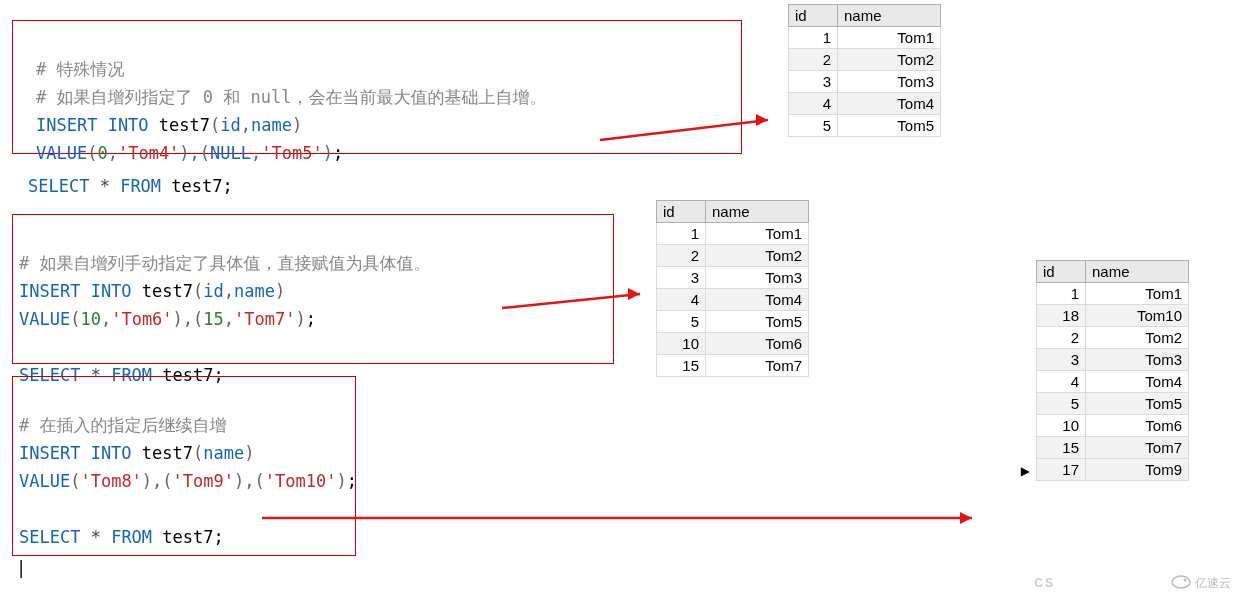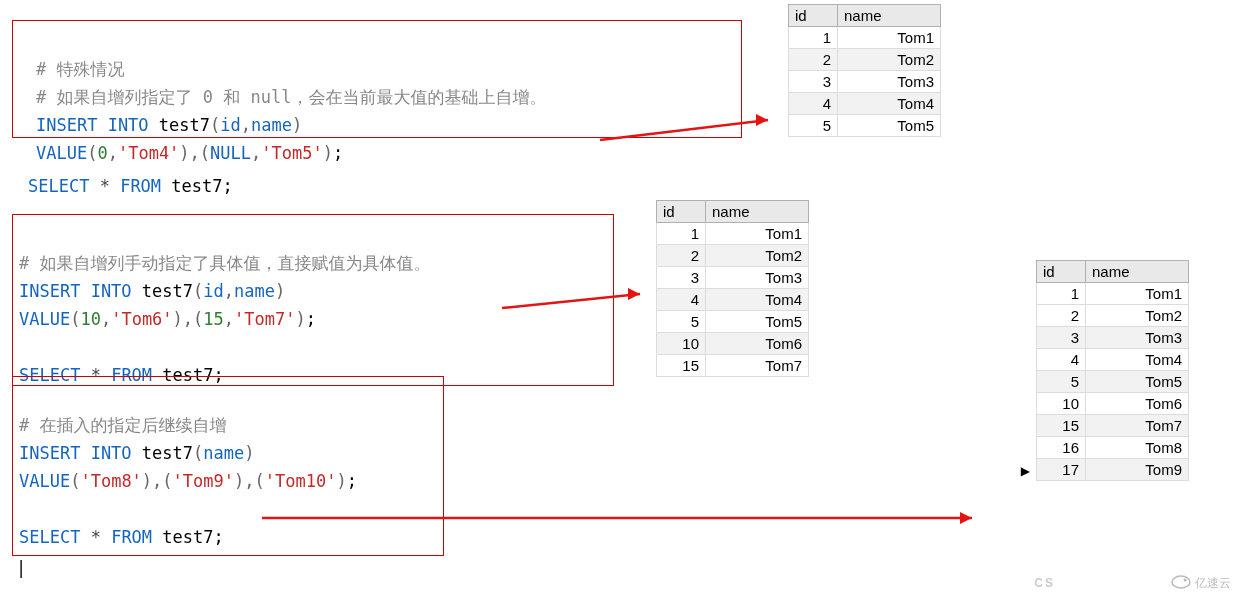--- a/index.html
+++ b/index.html
@@ -110,37 +110,37 @@
     color: #ccc;
     font-size: 12px;
     font-family: Arial, sans-serif;
     letter-spacing: 2px;
     font-weight: bold;
   }
 </style>
 </head>
 <body>
 
-<div class="code-box" style="left:12px; top:20px; width:730px; height:118px;padding-left:23px;">
+<div class="code-box" style="left:12px; top:20px; width:730px; height:134px;padding-left:23px;">
 <span class="tok-comment"># 特殊情况</span>
 <span class="tok-comment"><span># 如果自增列指定了 </span><span>0</span><span> 和 </span><span>null</span><span>，会在当前最大值的基础上自增。</span></span>
 <span class="tok-kw">INSERT INTO</span><span class="tok-id"> test7</span><span class="tok-paren">(</span><span class="tok-name">id</span><span class="tok-paren">,</span><span class="tok-name">name</span><span class="tok-paren">)</span>
 <span class="tok-kw">VALUE</span><span class="tok-paren">(</span><span class="tok-num">0</span><span class="tok-paren">,</span><span class="tok-str">'Tom4'</span><span class="tok-paren">),(</span><span class="tok-kw">NULL</span><span class="tok-paren">,</span><span class="tok-str">'Tom5'</span><span class="tok-paren">)</span><span class="tok-id">;</span>
 </div>
 <div class="sel" style="left:28px; top:172px;"><span class="tok-kw">SELECT</span><span class="tok-star"> * </span><span class="tok-kw">FROM</span><span class="tok-id"> test7</span><span class="tok-id">;</span></div>
 
-<div class="code-box" style="left:12px; top:214px; width:602px; height:172px;">
+<div class="code-box" style="left:12px; top:214px; width:602px; height:150px;">
 <span class="tok-comment"># 如果自增列手动指定了具体值，直接赋值为具体值。</span>
 <span class="tok-kw">INSERT INTO</span><span class="tok-id"> test7</span><span class="tok-paren">(</span><span class="tok-name">id</span><span class="tok-paren">,</span><span class="tok-name">name</span><span class="tok-paren">)</span>
 <span class="tok-kw">VALUE</span><span class="tok-paren">(</span><span class="tok-num">10</span><span class="tok-paren">,</span><span class="tok-str">'Tom6'</span><span class="tok-paren">),(</span><span class="tok-num">15</span><span class="tok-paren">,</span><span class="tok-str">'Tom7'</span><span class="tok-paren">)</span><span class="tok-id">;</span>
 
 <span class="tok-kw">SELECT</span><span class="tok-star"> * </span><span class="tok-kw">FROM</span><span class="tok-id"> test7</span><span class="tok-id">;</span>
 </div>
 
-<div class="code-box" style="left:12px; top:376px; width:432px; height:180px;">
+<div class="code-box" style="left:12px; top:376px; width:344px; height:180px;">
 <span class="tok-comment"># 在插入的指定后继续自增</span>
 <span class="tok-kw">INSERT INTO</span><span class="tok-id"> test7</span><span class="tok-paren">(</span><span class="tok-name">name</span><span class="tok-paren">)</span>
 <span class="tok-kw">VALUE</span><span class="tok-paren">(</span><span class="tok-str">'Tom8'</span><span class="tok-paren">),(</span><span class="tok-str">'Tom9'</span><span class="tok-paren">),(</span><span class="tok-str">'Tom10'</span><span class="tok-paren">)</span><span class="tok-id">;</span>
 
 <span class="tok-kw">SELECT</span><span class="tok-star"> * </span><span class="tok-kw">FROM</span><span class="tok-id"> test7</span><span class="tok-id">;</span>
 </div>
 
 <div class="cursor" style="left:16px; top:558px;">|</div>
 
 <table class="result-table" style="left:788px; top:4px;">
@@ -214,20 +214,25 @@
       <tr>
     <th class="row-marker-cell"></th>
     <th>id</th>
     <th>name</th>
   </tr>
   <tr>
         <td class="row-marker-cell"></td>
         <td class="idcol">1</td>
         <td class="namecol">Tom1</td>
       </tr>
+  <tr class="shade">
+        <td class="row-marker-cell"></td>
+        <td class="idcol">18</td>
+        <td class="namecol">Tom10</td>
+      </tr>
   <tr>
         <td class="row-marker-cell"></td>
         <td class="idcol">2</td>
         <td class="namecol">Tom2</td>
       </tr>
   <tr class="shade">
         <td class="row-marker-cell"></td>
         <td class="idcol">3</td>
         <td class="namecol">Tom3</td>
       </tr>
@@ -243,25 +248,20 @@
       </tr>
   <tr>
         <td class="row-marker-cell"></td>
         <td class="idcol">10</td>
         <td class="namecol">Tom6</td>
       </tr>
   <tr class="shade">
         <td class="row-marker-cell"></td>
         <td class="idcol">15</td>
         <td class="namecol">Tom7</td>
-      </tr>
-  <tr>
-        <td class="row-marker-cell"></td>
-        <td class="idcol">16</td>
-        <td class="namecol">Tom8</td>
       </tr>
   <tr class="shade">
         <td class="row-marker-cell"><span class="row-marker">▶</span></td>
         <td class="idcol">17</td>
         <td class="namecol">Tom9</td>
       </tr>
 </tbody>
   </table>
 
 <svg class="arrow" style="left:598px; top:100px; width:190px; height:60px;">

